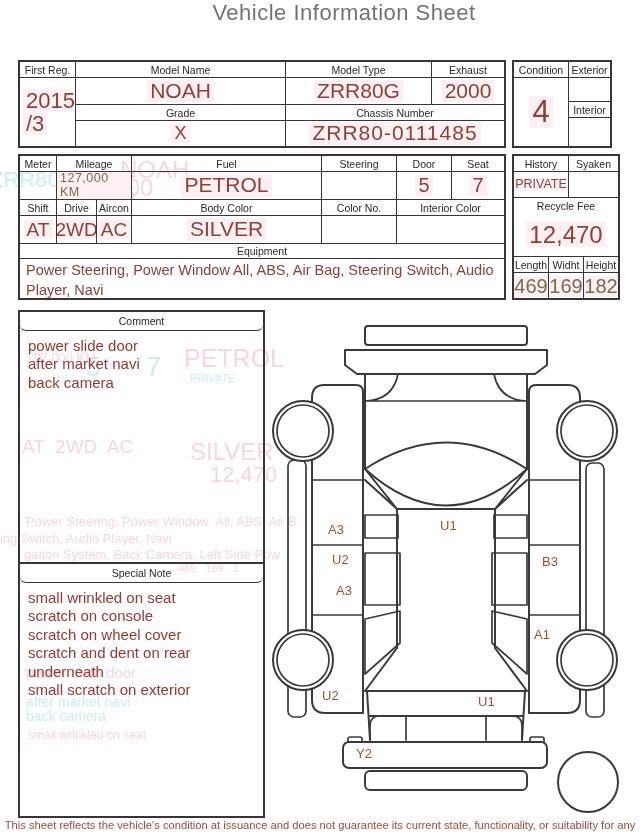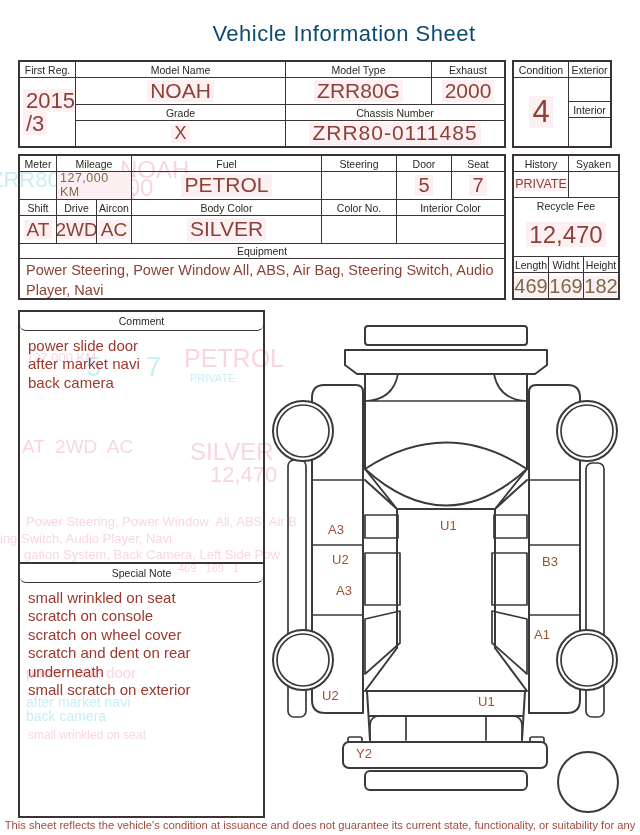--- a/index.html
+++ b/index.html
@@ -3,22 +3,22 @@
 <meta charset="utf-8">
 <style>
   html,body{margin:0;padding:0;}
   body{
     width:640px;height:835px;position:relative;background:#ffffff;
     font-family:"Liberation Sans",sans-serif;overflow:hidden;
     -webkit-font-smoothing:antialiased;
   }
   .abs{position:absolute;box-sizing:border-box;}
   .page-title{
-    left:0;right:0;top:21px;text-align:center;
-    font-size:22px;color:#0c4a6e;letter-spacing:.5px;z-index:2;margin-left:48px;
+    left:0;right:0;top:0;text-align:center;
+    font-size:22px;color:#737373;letter-spacing:.5px;z-index:2;margin-left:48px;
   }
   
   .box{position:absolute;box-sizing:border-box;border:2px solid #3a3534;z-index:2;background:transparent;}
   .grid{display:grid;width:100%;height:100%;}
   .cell{box-sizing:border-box;display:flex;align-items:center;justify-content:center;overflow:hidden;}
   .br{border-right:1.5px solid #3a3534;}
   .bb{border-bottom:1.5px solid #3a3534;}
   .hdr{font-size:10.5px;color:#2b2825;}
   .val{font-size:21px;color:#8e4136;}
   .halo{background:#fdf0f3;padding:0 3px;line-height:1.05;}

